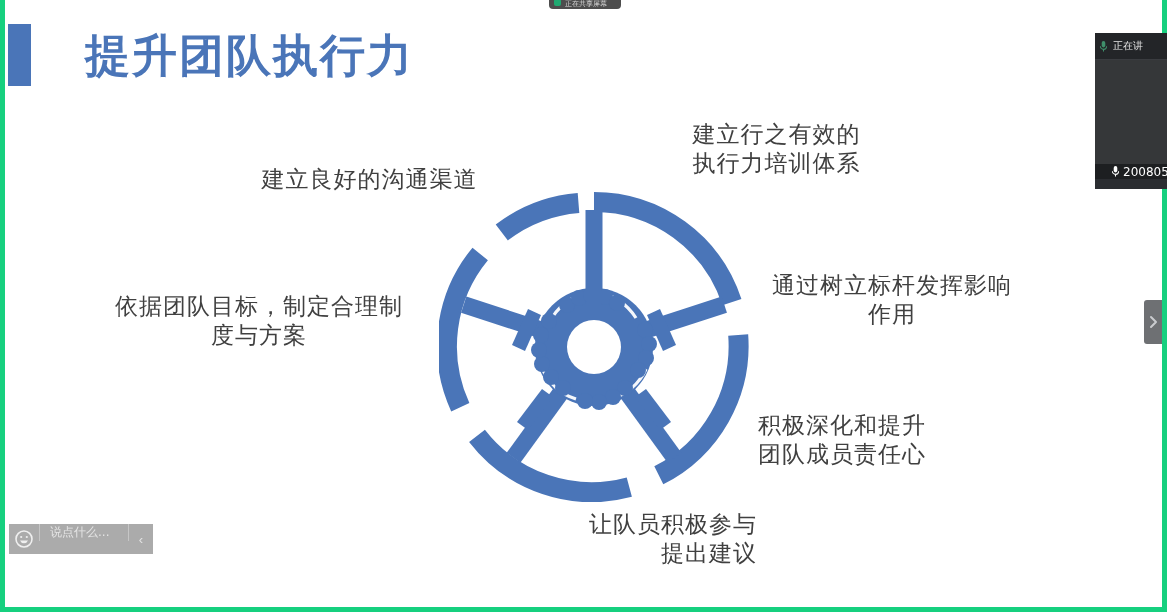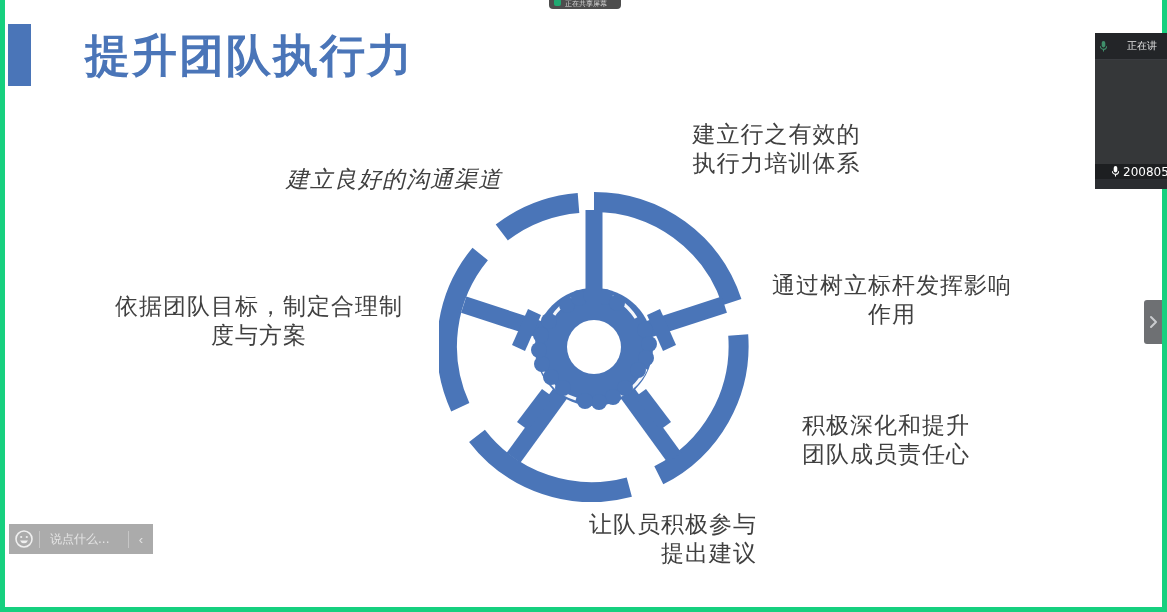--- a/index.html
+++ b/index.html
@@ -80,24 +80,24 @@
     position: absolute;
     font-family: "DejaVu Serif", "Liberation Serif", serif;
     font-size: 23px;
     line-height: 1.26;
     color: #404040;
     letter-spacing: 1px;
     white-space: pre-line;
   }
 
   .lbl-training     { left: 664px; top: 120px; width: 215px; text-align: center; }
-  .lbl-communicate  { left: 232px; top: 165px; width: 265px; text-align: right; font-style: italic; }
+  .lbl-communicate  { left: 232px; top: 165px; width: 265px; text-align: center; }
   .lbl-benchmark    { left: 742px; top: 271px; width: 290px; text-align: center; }
   .lbl-goals        { left: 75px;  top: 292px; width: 358px; text-align: center; }
-  .lbl-responsible  { left: 753px; top: 411px; width: 212px; text-align: right; }
+  .lbl-responsible  { left: 753px; top: 411px; width: 212px; text-align: left; }
   .lbl-pressure     { left: 152px; top: 473px; width: 326px; text-align: center; }
   .lbl-participate  { left: 540px; top: 510px; width: 212px; text-align: right; }
 
   
   .top-pill {
     position: absolute;
     left: 549px;
     top: -9px;
     width: 72px;
     height: 18px;
@@ -133,21 +133,21 @@
     background: #2b2d31;
     z-index: 45;
     overflow: hidden;
   }
   .video-topbar {
     height: 26px;
     background: #232528;
     display: flex;
     align-items: center;
     padding-left: 4px;
-    gap: 19px;
+    gap: 5px;
     border-bottom: 1px solid #3a3c40;
   }
   .mic-icon-sm { width: 9px; height: 13px; flex: 0 0 auto; }
   .video-speaking {
     font-size: 10px;
     color: #e6e6e6;
     white-space: nowrap;
     font-family: "DejaVu Sans", "Liberation Sans", sans-serif;
   }
   .video-body {
@@ -187,21 +187,21 @@
 
   
   .chat-bar {
     position: absolute;
     left: 9px;
     bottom: 58px;
     height: 30px;
     width: 144px;
     background: rgba(120,120,120,0.62);
     display: flex;
-    align-items: center;
+    align-items: flex-start;
     z-index: 46;
   }
   .chat-emoji {
     width: 30px; height: 30px;
     display: flex; align-items: center; justify-content: center;
     flex: 0 0 auto;
   }
   .chat-sep { width: 1px; height: 17px; background: rgba(220,220,220,0.55); flex: 0 0 auto; }
   .chat-input {
     flex: 1 1 auto;

